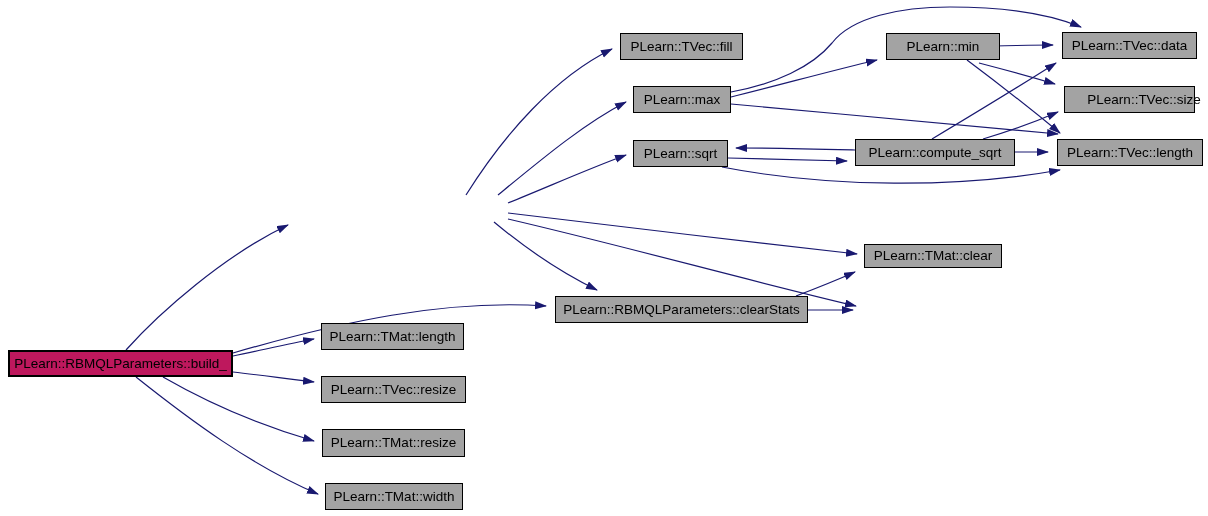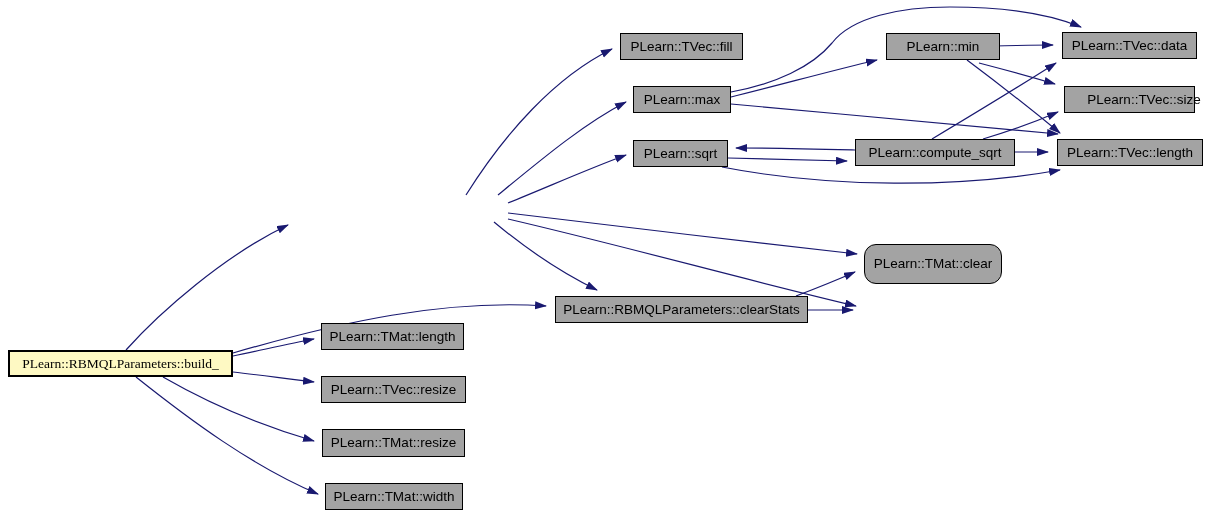--- a/index.html
+++ b/index.html
@@ -18,23 +18,22 @@
     background:#a3a3a3;
     border:1.4px solid #000000;
     color:#000000;
     font-size:13.5px;
     display:flex;align-items:center;justify-content:center;
     white-space:nowrap;
     cursor:pointer;
     line-height:1;
   }
   .node--highlight{
-    background:#fef9c3;
+    background:#be185d;
     border-width:2px;
-    font-family:Liberation Serif, serif;
   }
 </style>
 </head>
 <body>
 
 <div class="stage">
 
   <svg class="edges" viewBox="0 0 1208 516" xmlns="http://www.w3.org/2000/svg">
     <defs>
       <marker id="arrow" markerUnits="userSpaceOnUse" markerWidth="13" markerHeight="9" refX="11" refY="4" orient="auto">
@@ -77,20 +76,20 @@
 
   <div class="node node--highlight" style="left:8px;   top:350px; width:225px; height:27px;">PLearn::RBMQLParameters::build_</div>
   <div class="node" style="left:620px; top:33px;  width:123px; height:27px;">PLearn::TVec::fill</div>
   <div class="node" style="left:633px; top:86px;  width:98px;  height:27px;">PLearn::max</div>
   <div class="node" style="left:886px; top:33px;  width:114px;  height:27px;">PLearn::min</div>
   <div class="node" style="left:1062px;top:32px;  width:135px; height:27px;">PLearn::TVec::data</div>
   <div class="node" style="left:1064px;top:86px;  width:131px; height:27px;padding-left:29px;">PLearn::TVec::size</div>
   <div class="node" style="left:633px; top:140px; width:95px;  height:27px;">PLearn::sqrt</div>
   <div class="node" style="left:855px; top:139px; width:160px; height:27px;">PLearn::compute_sqrt</div>
   <div class="node" style="left:1057px;top:139px; width:146px; height:27px;">PLearn::TVec::length</div>
-  <div class="node" style="left:864px; top:244px; width:138px; height:40px;border-radius:12px;">PLearn::TMat::clear</div>
+  <div class="node" style="left:864px; top:244px; width:138px; height:24px;">PLearn::TMat::clear</div>
   <div class="node" style="left:555px; top:296px; width:253px; height:27px;">PLearn::RBMQLParameters::clearStats</div>
   <div class="node" style="left:321px; top:323px; width:143px; height:27px;">PLearn::TMat::length</div>
   <div class="node" style="left:321px; top:376px; width:145px; height:27px;">PLearn::TVec::resize</div>
   <div class="node" style="left:322px; top:429px; width:143px; height:28px;">PLearn::TMat::resize</div>
   <div class="node" style="left:325px; top:483px; width:138px; height:27px;">PLearn::TMat::width</div>
 
 </div>
 
 </body></html>

